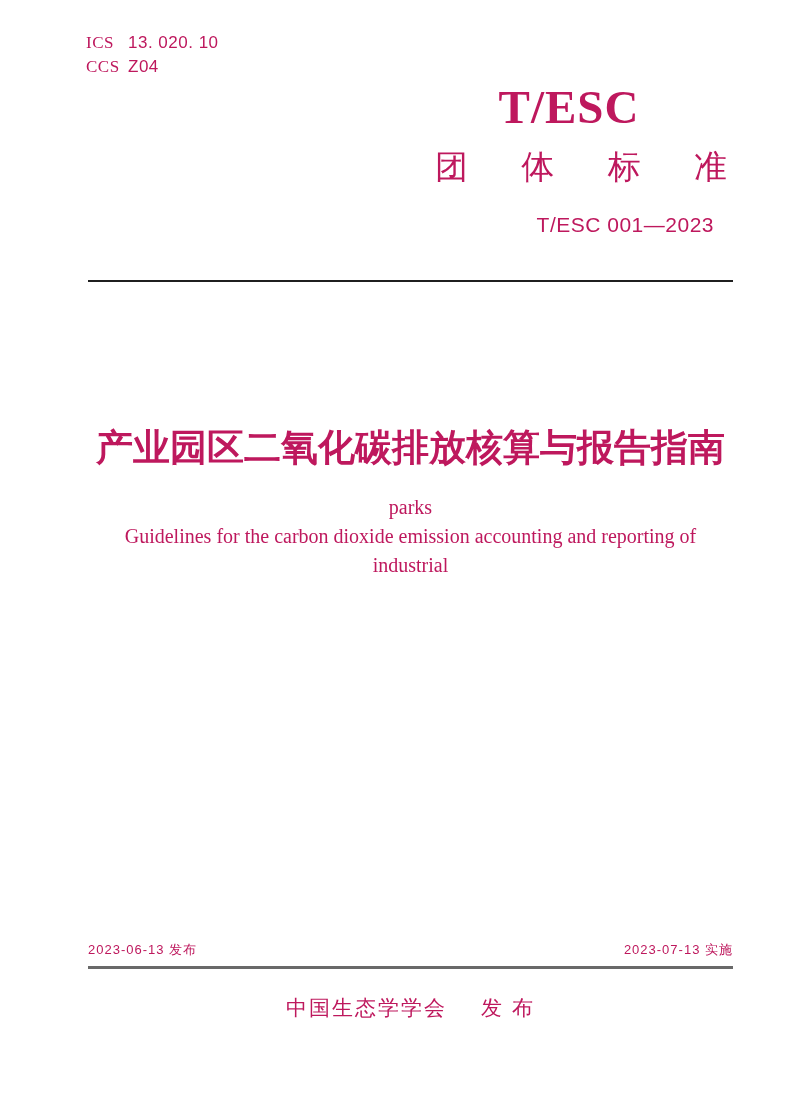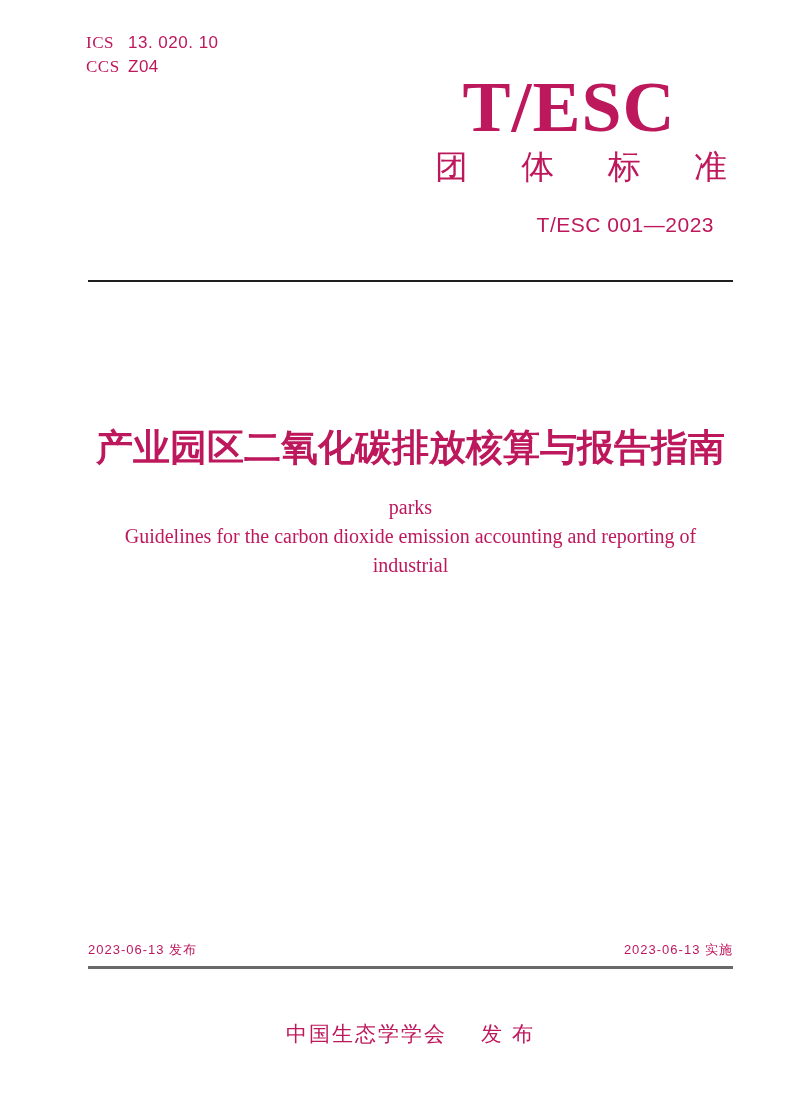--- a/index.html
+++ b/index.html
@@ -37,21 +37,21 @@
     left: 435px;
     top: 76px;
     width: 292px;
   }
   .logo-text {
     position: relative;
     left: -12px;
     text-align: center;
     font-family: "Liberation Serif", serif;
     font-weight: 700;
-    font-size: 72px;
+    font-size: 47px;
     line-height: 62px;
     letter-spacing: 1px;
     white-space: nowrap;
   }
   .std-type {
     margin-top: 12px;
     display: flex;
     justify-content: space-between;
     font-size: 33px;
     line-height: 34px;
@@ -108,21 +108,21 @@
     justify-content: space-between;
     font-size: 13px;
     letter-spacing: 1px;
     white-space: nowrap;
   }
 
   
   .publisher-row {
     position: absolute;
     left: 88px;
-    top: 1022px;
+    top: 996px;
     width: 645px;
     display: flex;
     justify-content: center;
     gap: 34px;
     font-size: 21px;
     line-height: 24px;
     letter-spacing: 2px;
     white-space: nowrap;
   }
 </style>
@@ -156,21 +156,21 @@
 
   <h1 class="title-zh">产业园区二氧化碳排放核算与报告指南</h1>
 
   <div class="title-en">
     <span>parks</span>
     <span>Guidelines for the carbon dioxide emission accounting and reporting of industrial</span>
   </div>
 
   <div class="dates-row">
     <span>2023-06-13 发布</span>
-    <span>2023-06-13 实施</span>
+    <span>2023-07-13 实施</span>
   </div>
 
   <div class="rule rule-bottom"></div>
 
   <div class="publisher-row">
     <span>中国生态学学会</span>
     <span>发 布</span>
   </div>
 
 </div>

